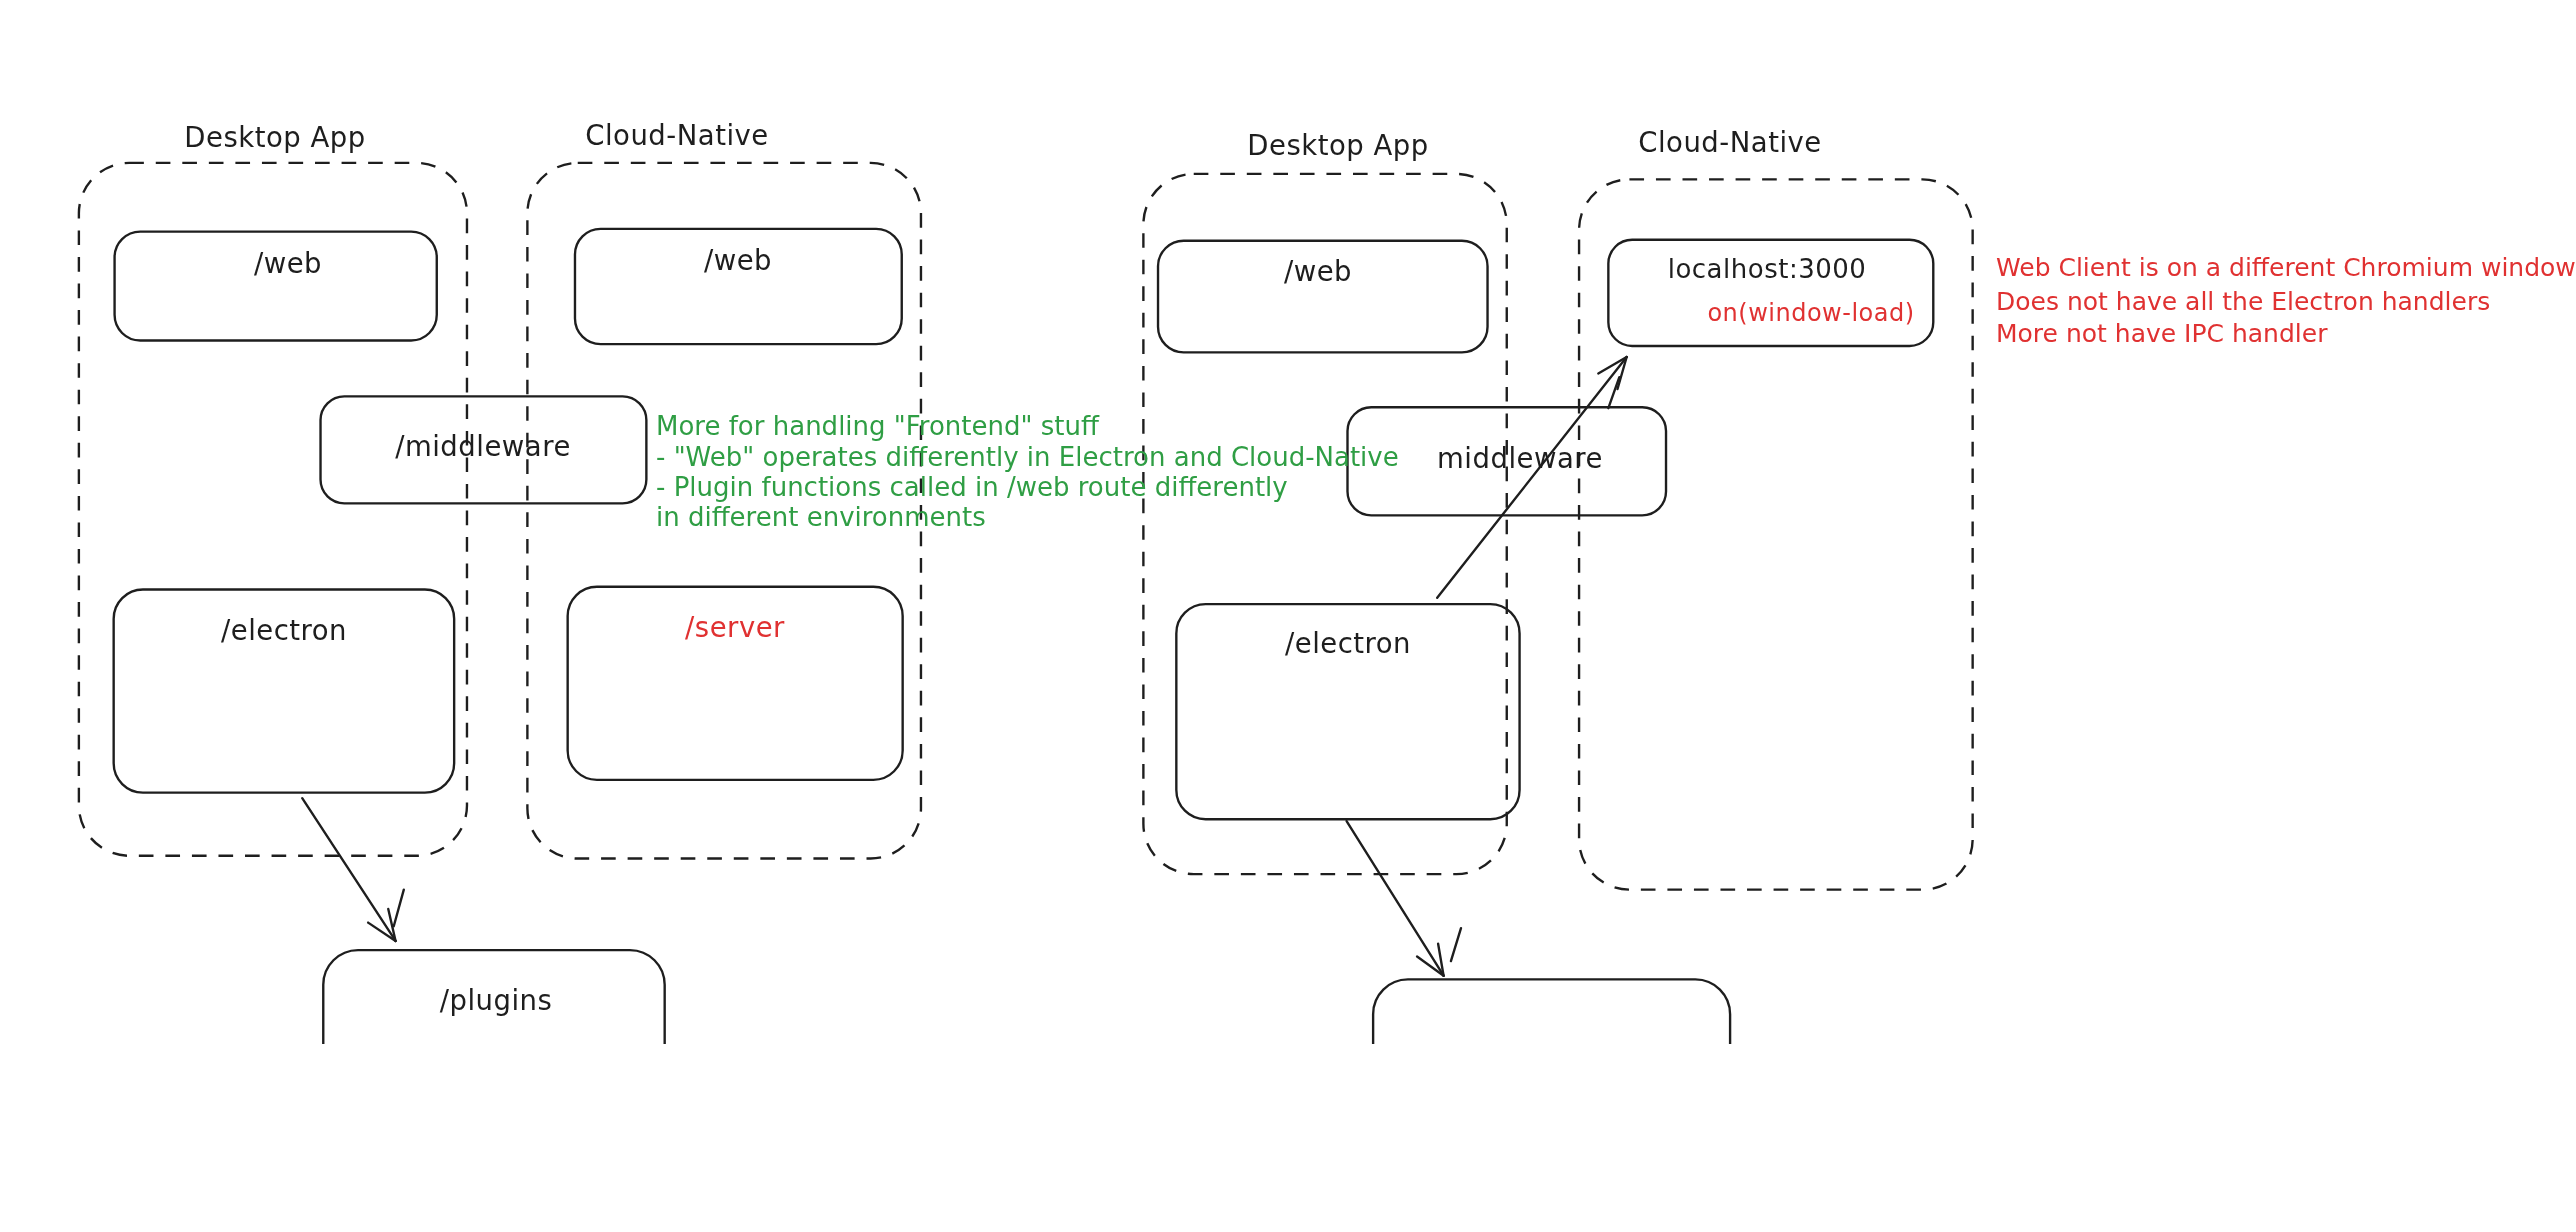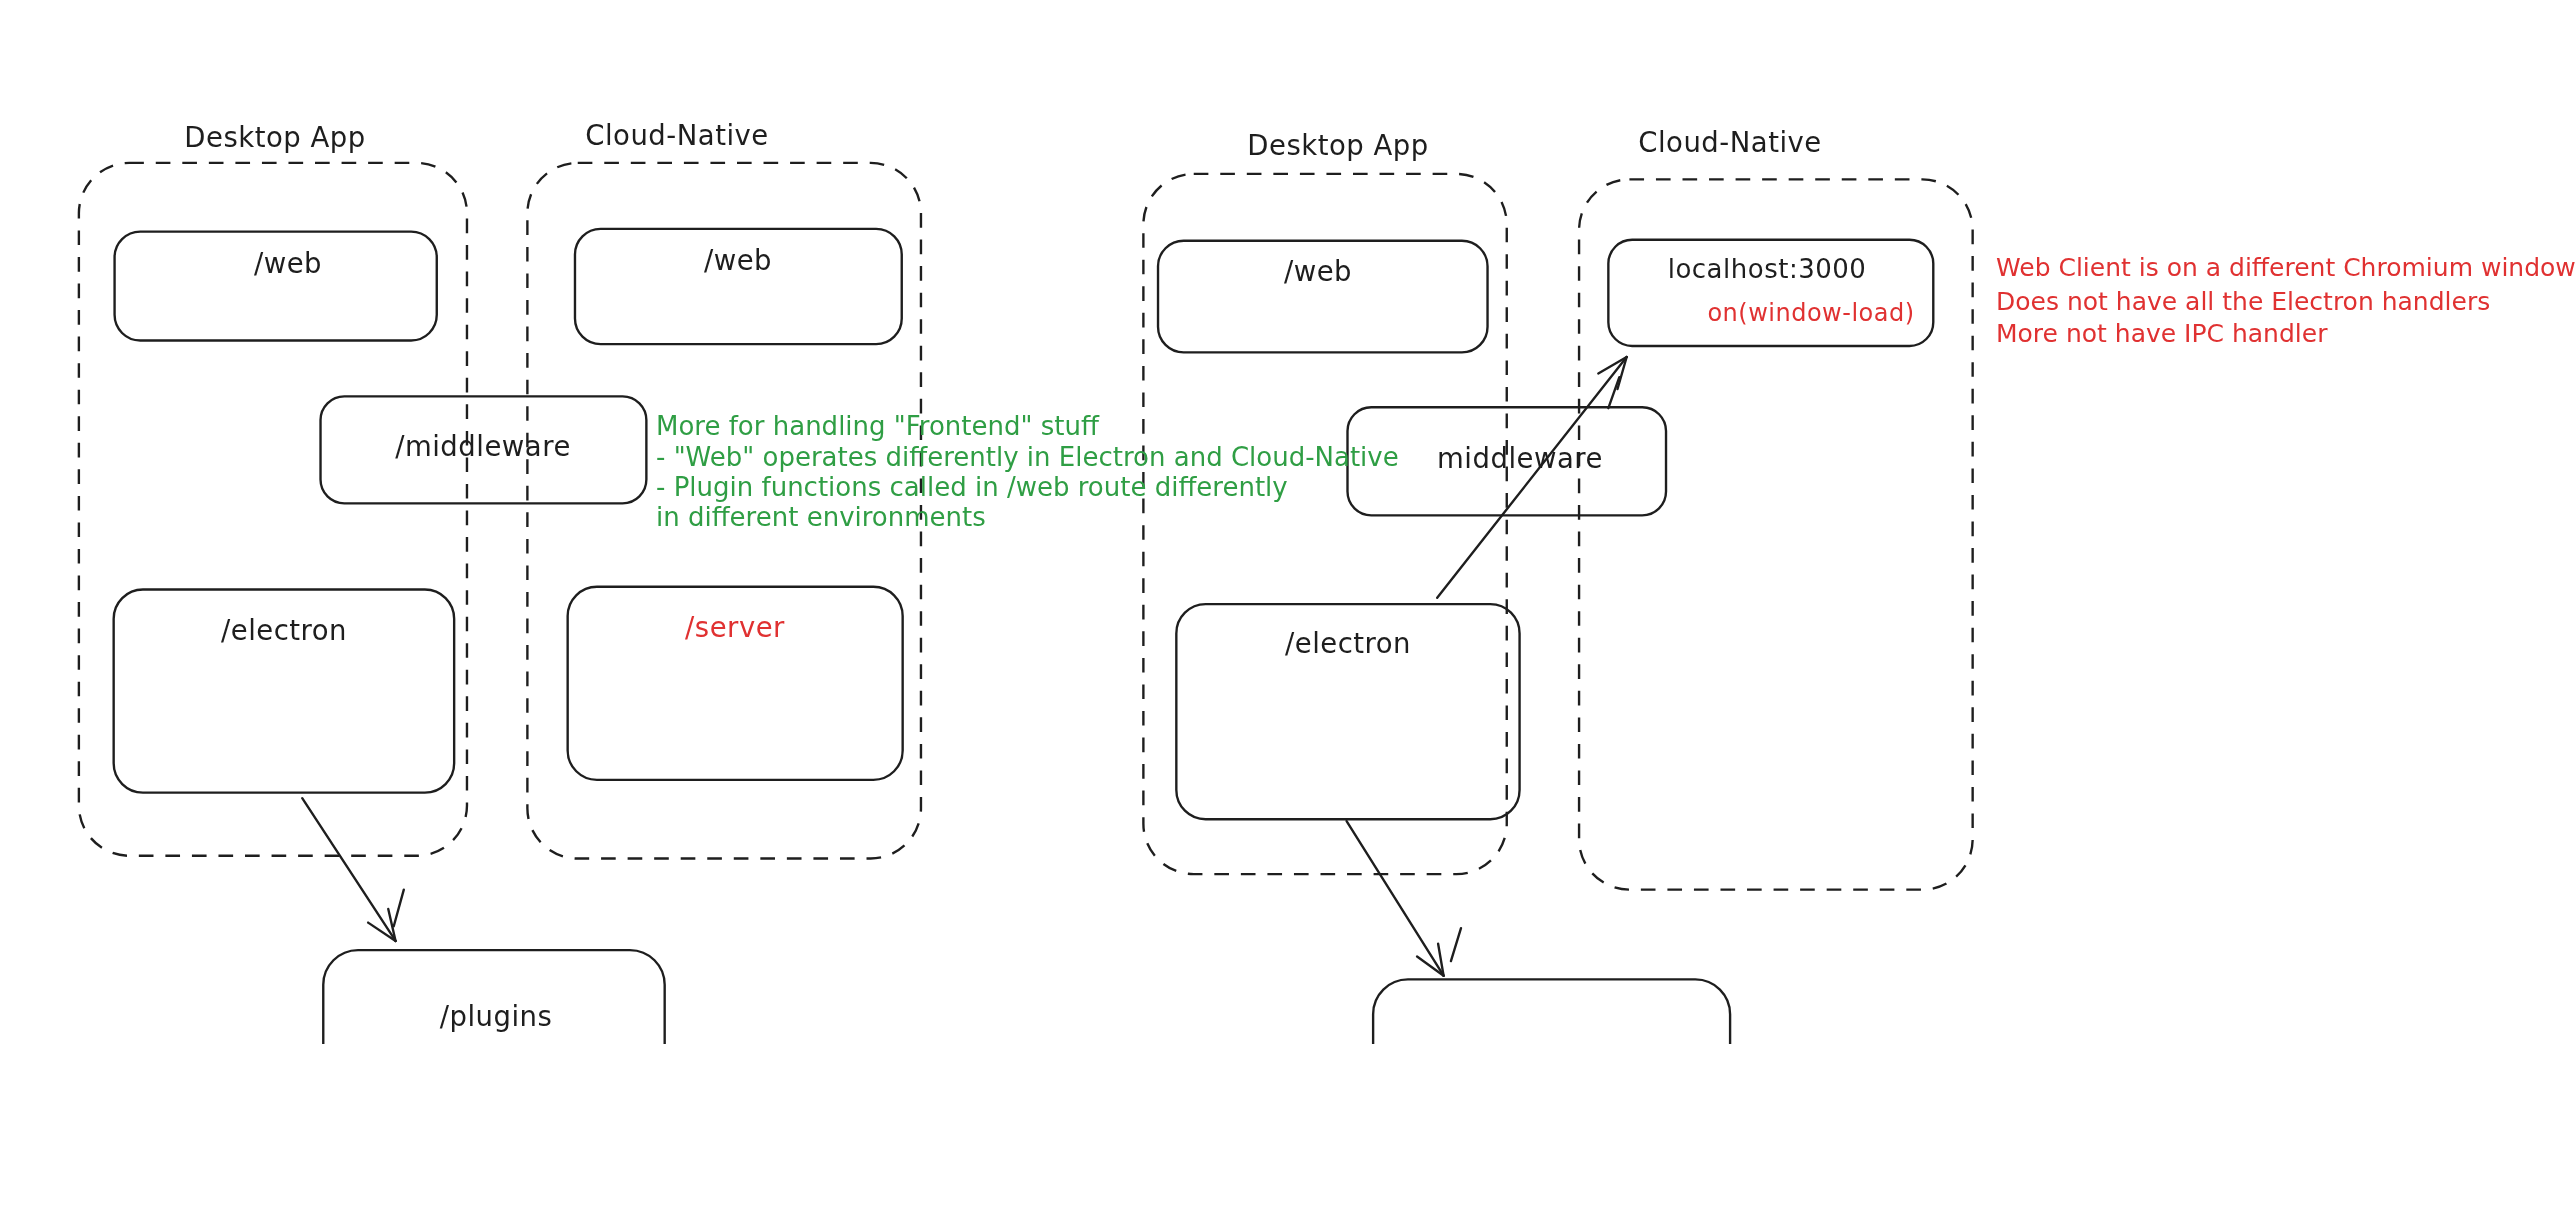--- a/index.html
+++ b/index.html
@@ -115,21 +115,21 @@
     </g>
   </svg>
 
   <div class="label" style="left:275px; top:137px;">Desktop App</div>
   <div class="label" style="left:677px; top:135px;">Cloud-Native</div>
   <div class="label" style="left:288px; top:263px;">/web</div>
   <div class="label" style="left:738px; top:260px;">/web</div>
   <div class="label" style="left:483px; top:446px;">/middleware</div>
   <div class="label" style="left:284px; top:630px;">/electron</div>
   <div class="label red" style="left:735px; top:627px;">/server</div>
-  <div class="label" style="left:496px; top:1000px;margin-top:16px;">/plugins</div>
+  <div class="label" style="left:496px; top:1000px;">/plugins</div>
 
   <div class="note-line note-green" style="left:656px; top:426px;">More for handling "Frontend" stuff</div>
   <div class="note-line note-green" style="left:656px; top:457px;">- "Web" operates differently in Electron and Cloud-Native</div>
   <div class="note-line note-green" style="left:656px; top:487px;">- Plugin functions called in /web route differently</div>
   <div class="note-line note-green" style="left:656px; top:517px;">in different environments</div>
 
   <div class="label" style="left:1338px; top:145px;">Desktop App</div>
   <div class="label" style="left:1730px; top:142px;">Cloud-Native</div>
   <div class="label" style="left:1318px; top:271px;">/web</div>
   <div class="label small" style="left:1767px; top:269px;">localhost:3000</div>

